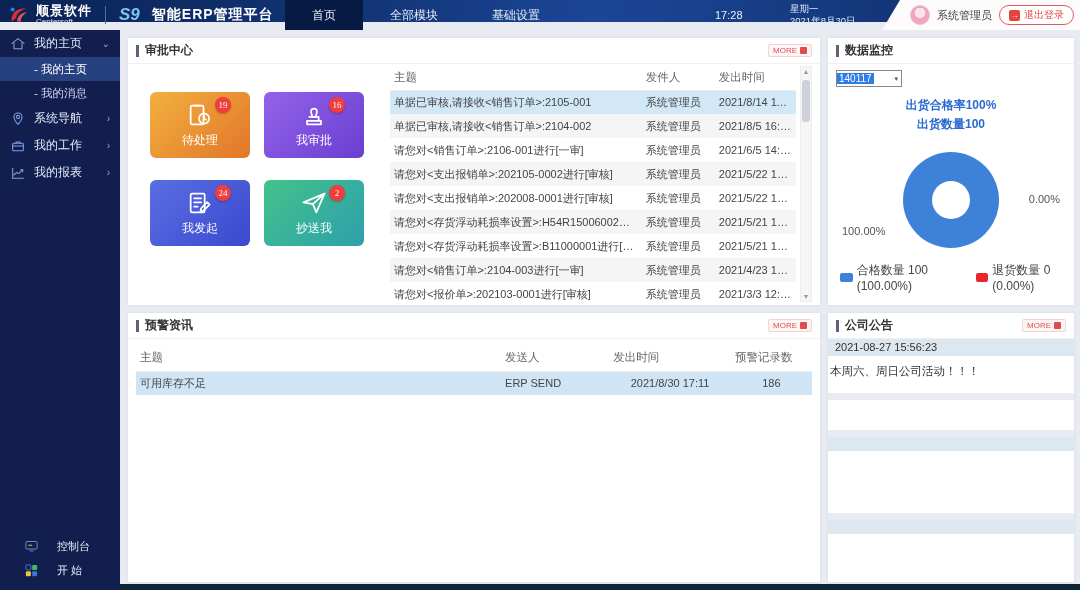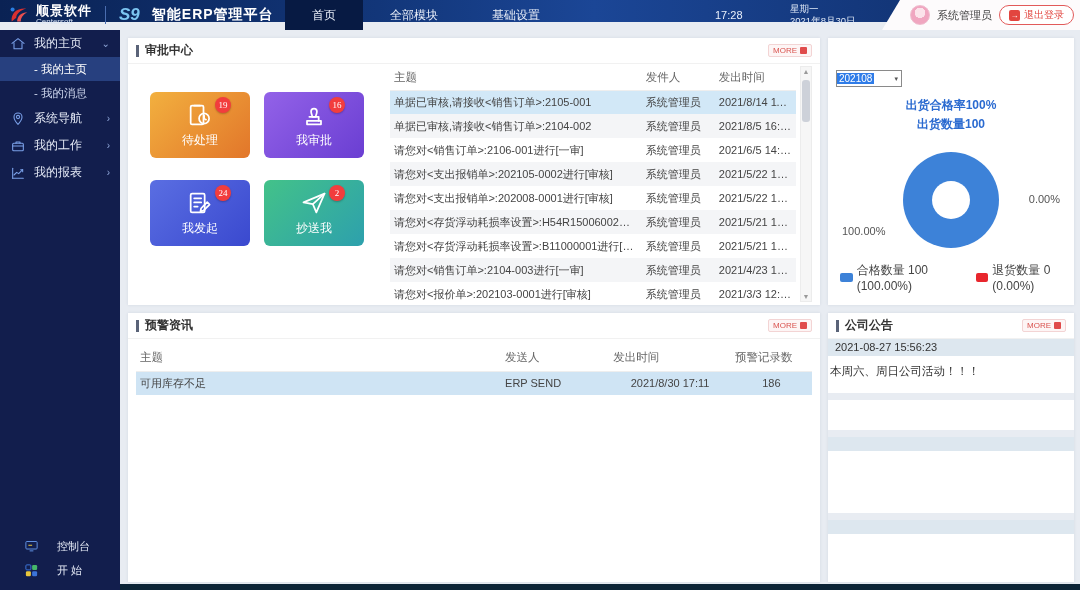--- a/index.html
+++ b/index.html
@@ -353,22 +353,26 @@
       </table>
     </div>
     <div class="vscroll">
       <span class="arr" style="top:1px">▲</span>
       <span class="thumb"></span>
       <span class="arr" style="bottom:1px">▼</span>
     </div>
   </div>
 
   <div class="panel" id="monitor-panel">
+    <div class="panel-hd">
+      <span class="bar"></span>
+      <span class="t">数据监控</span>
+    </div>
     <div class="dropdown">
-      <span class="val">202108</span>
+      <span class="val">140117</span>
       <span class="dchev">▾</span>
     </div>
     <div class="mon-summary">
       <div>出货合格率100%</div>
       <div>出货数量100</div>
     </div>
     <div class="donut"></div>
     <div class="pct left">100.00%</div>
     <div class="pct right">0.00%</div>
     <div class="legend">

